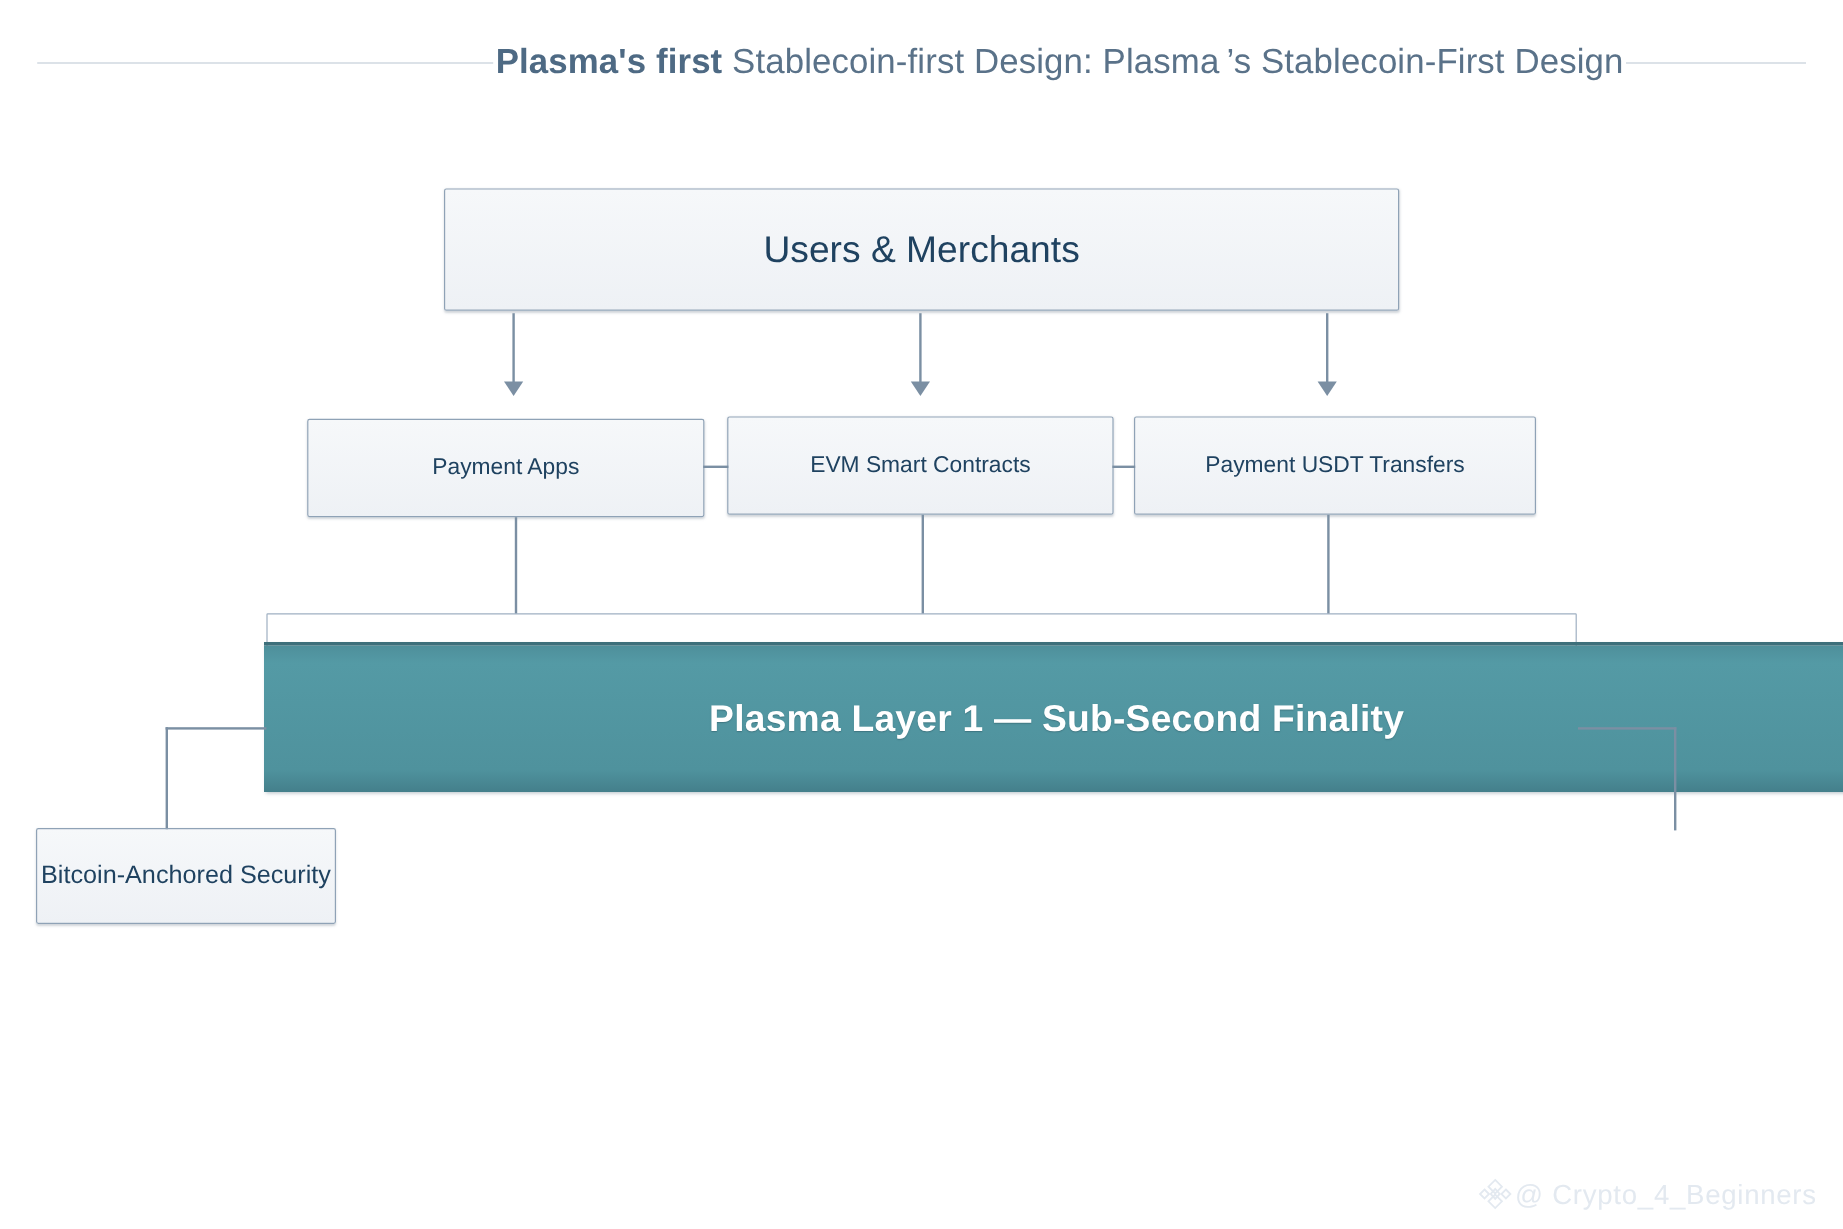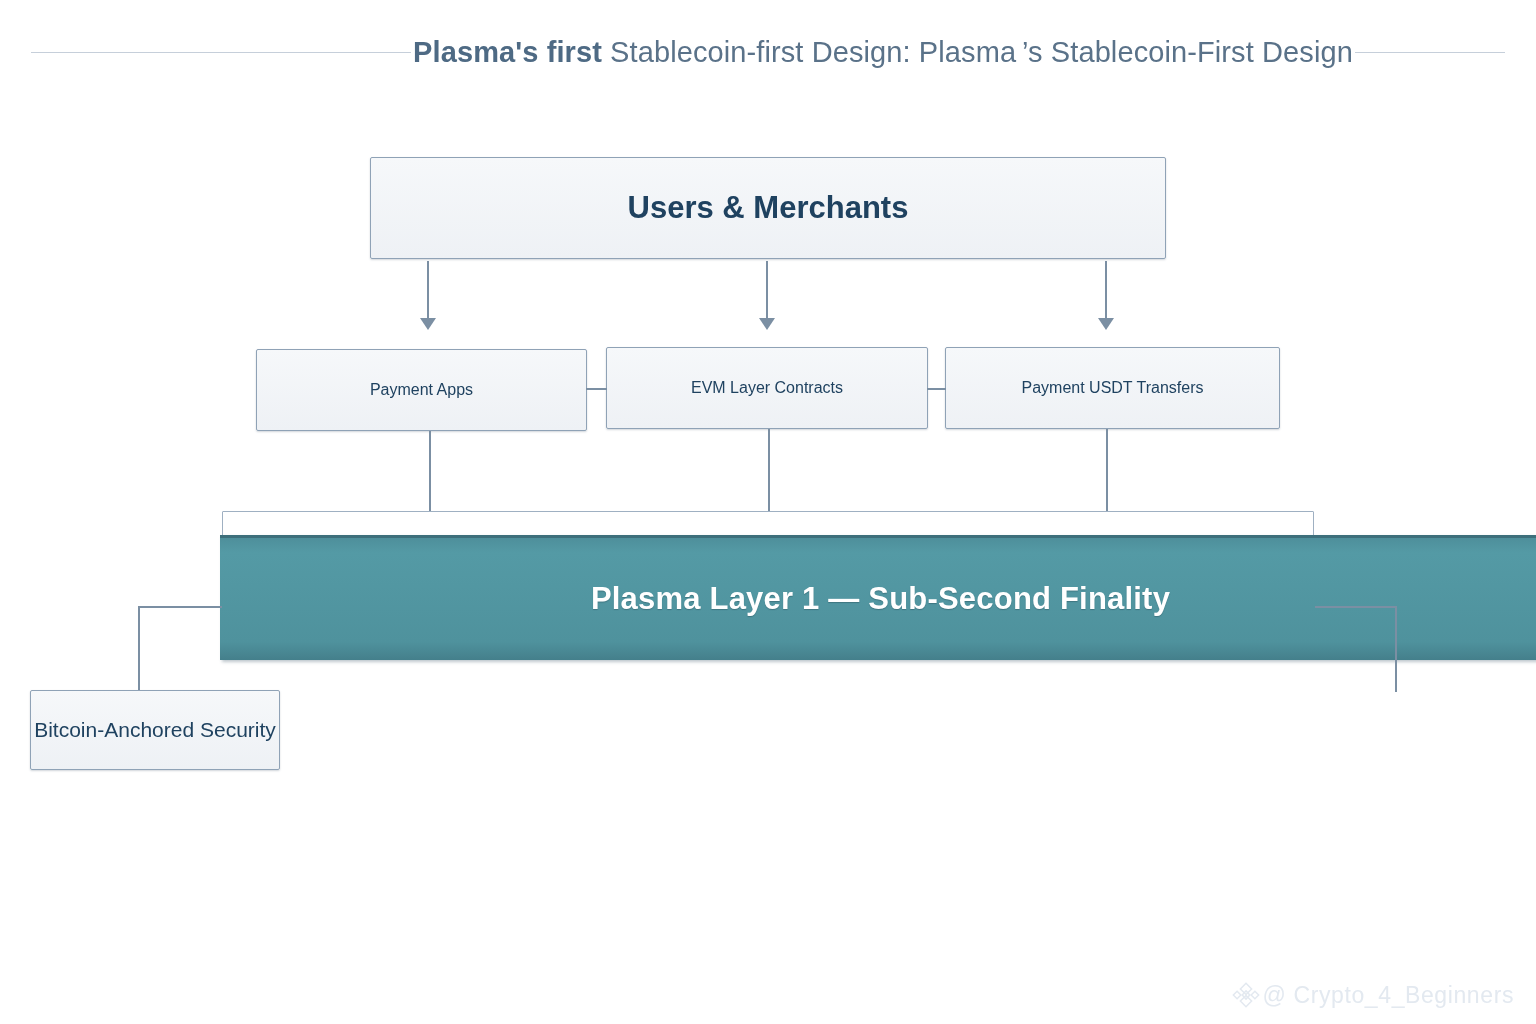--- a/index.html
+++ b/index.html
@@ -61,24 +61,24 @@
     justify-content: center;
     text-align: center;
     color: #1f4260;
     box-shadow: 0 1px 2px rgba(120,135,150,0.35);
   }
 
   #node-users {
     left: 370px;  top: 157px;
     width: 796px; height: 102px;
     font-size: 31px;
-    font-weight: 700;
-  }
-
-  .node-mid { height: 82px; font-size: 16px; font-weight: 400; }
+    font-weight: 400;
+  }
+
+  .node-mid { height: 82px; font-size: 19px; font-weight: 400; }
   #node-payment   { left: 256px; top: 349px; width: 331px; }
   #node-evm       { left: 606px; top: 347px; width: 322px; }
   #node-gasless   { left: 945px; top: 347px; width: 335px; }
 
   .node-leaf { font-size: 21px; font-weight: 400; line-height: 1.25; }
   #node-bitcoin   { left: 30px;   top: 690px; width: 250px; height: 80px; }
   #node-neutral   { left: 1255px; top: 690px; width: 250px; height: 78px; }
 
   
   #node-l1-backing {
@@ -164,21 +164,21 @@
   <div class="conn v" style="left:766px; top:261px; height:62px;"></div>
   <div class="arrowhead" style="left:759px; top:318px;"></div>
 
   <div class="conn v" style="left:1105px; top:261px; height:62px;"></div>
   <div class="arrowhead" style="left:1098px; top:318px;"></div>
 
   <div class="node node-mid" id="node-payment">
     <span>Payment Apps</span>
   </div>
   <div class="node node-mid" id="node-evm">
-    <span>EVM Layer Contracts</span>
+    <span>EVM Smart Contracts</span>
   </div>
   <div class="node node-mid" id="node-gasless">
     <span>Payment USDT Transfers</span>
   </div>
 
   <div class="conn h" style="left:586px; top:388px; width:21px;"></div>
   <div class="conn h" style="left:927px; top:388px; width:19px;"></div>
 
   <div class="conn v" style="left:429px; top:431px; height:82px;"></div>
   <div class="conn v" style="left:768px; top:429px; height:84px;"></div>

